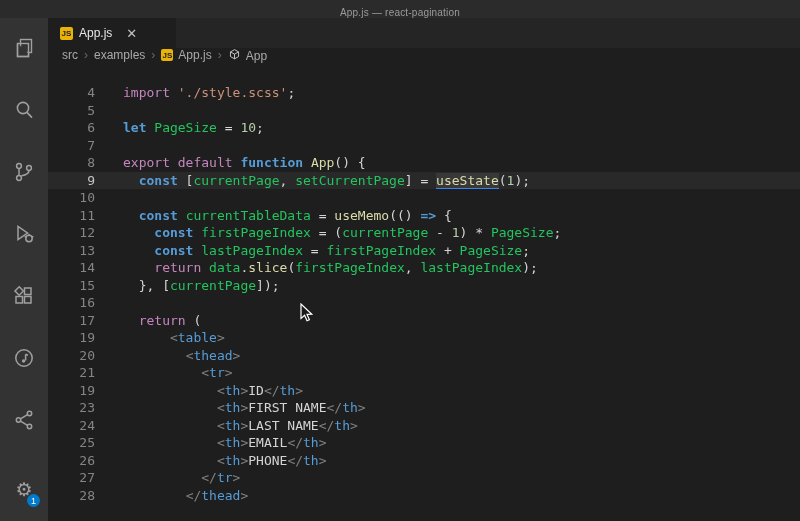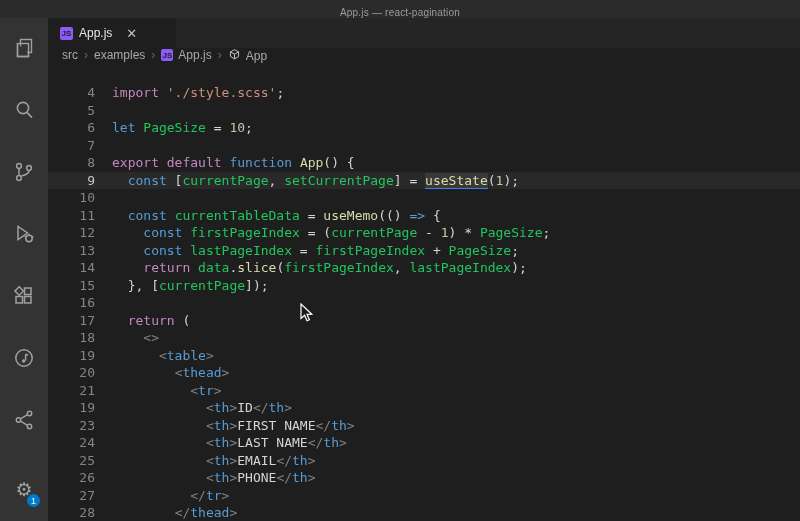--- a/index.html
+++ b/index.html
@@ -37,45 +37,45 @@
   
   .main{flex:1;display:flex;flex-direction:column;min-width:0;}
   .tabbar{height:30px;background:#252526;display:flex;align-items:stretch;}
   .tab{
     background:#1e1e1e;display:flex;align-items:center;padding:0 12px;
     color:#e6e6e6;font-size:12px;border-right:1px solid #252526;min-width:104px;
   }
   .tab .tab-label{margin-left:6px;}
   .tab-close{margin-left:14px;color:#c2c2c2;font-size:13px;cursor:pointer;line-height:1;}
   .jsicon{
-    width:13px;height:13px;border-radius:2px;background:#8b5cf6;color:#1e1e1e;
+    width:13px;height:13px;border-radius:2px;background:#eab308;color:#1e1e1e;
     font-size:8px;font-weight:bold;display:inline-flex;align-items:center;
     justify-content:center;font-family:"Liberation Sans",sans-serif;flex-shrink:0;
   }
   .breadcrumb{
     height:26px;display:flex;align-items:flex-start;background:#1e1e1e;
     padding-left:14px;color:#a9a9a9;font-size:12px;
   }
   .crumb{display:flex;align-items:center;gap:5px;cursor:pointer;}
   .crumb-sep{color:#696969;margin:0 6px;font-size:12px;}
   
   .editor{
     flex:1;padding-top:10px;overflow:hidden;position:relative;
     font-family:"DejaVu Sans Mono","Liberation Mono",monospace;
     font-size:13px;
   }
   .line{display:flex;height:17.5px;line-height:17.5px;white-space:pre;}
   .line.current{background:rgba(255,255,255,0.05);}
   .gutter{width:47px;text-align:right;color:#858585;flex-shrink:0;}
   .line.current .gutter{color:#c6c6c6;}
-  .code{padding-left:17px;}
+  .code{padding-left:28px;}
   
   .tk-pln{color:#d4d4d4;}
   .tk-kw{color:#c586c0;}
-  .tk-kw2{color:#569cd6;}
+  .tk-kw2{color:#569cd6;font-weight:bold;}
   .tk-str{color:#ce9178;}
   .tk-fn{color:#dcdcaa;}
   .tk-var{color:#22c55e;}
   .tk-num{color:#b5cea8;}
   .tk-tag{color:#569cd6;}
   .tk-tagp{color:#808080;}
   .tk-ul{border-bottom:1px solid #3b82f6;background:rgba(255,255,255,0.07);}
   
   .mouse{position:absolute;left:300px;top:303px;pointer-events:none;z-index:9;}
 </style>
@@ -206,21 +206,20 @@
             <div class="line"><span class="gutter">8</span><span class="code"><span class="tk-kw">export</span><span class="tk-pln"> </span><span class="tk-kw">default</span><span class="tk-pln"> </span><span class="tk-kw2">function</span><span class="tk-pln"> </span><span class="tk-fn">App</span><span class="tk-pln">() {</span></span></div>
             <div class="line current"><span class="gutter">9</span><span class="code"><span class="tk-pln">  </span><span class="tk-kw2">const</span><span class="tk-pln"> [</span><span class="tk-var">currentPage</span><span class="tk-pln">, </span><span class="tk-var">setCurrentPage</span><span class="tk-pln">] = </span><span class="tk-fn tk-ul">useState</span><span class="tk-pln">(</span><span class="tk-num">1</span><span class="tk-pln">);</span></span></div>
             <div class="line"><span class="gutter">10</span><span class="code"></span></div>
             <div class="line"><span class="gutter">11</span><span class="code"><span class="tk-pln">  </span><span class="tk-kw2">const</span><span class="tk-pln"> </span><span class="tk-var">currentTableData</span><span class="tk-pln"> = </span><span class="tk-fn">useMemo</span><span class="tk-pln">(() </span><span class="tk-kw2">=&gt;</span><span class="tk-pln"> {</span></span></div>
             <div class="line"><span class="gutter">12</span><span class="code"><span class="tk-pln">    </span><span class="tk-kw2">const</span><span class="tk-pln"> </span><span class="tk-var">firstPageIndex</span><span class="tk-pln"> = (</span><span class="tk-var">currentPage</span><span class="tk-pln"> - </span><span class="tk-num">1</span><span class="tk-pln">) * </span><span class="tk-var">PageSize</span><span class="tk-pln">;</span></span></div>
             <div class="line"><span class="gutter">13</span><span class="code"><span class="tk-pln">    </span><span class="tk-kw2">const</span><span class="tk-pln"> </span><span class="tk-var">lastPageIndex</span><span class="tk-pln"> = </span><span class="tk-var">firstPageIndex</span><span class="tk-pln"> + </span><span class="tk-var">PageSize</span><span class="tk-pln">;</span></span></div>
             <div class="line"><span class="gutter">14</span><span class="code"><span class="tk-pln">    </span><span class="tk-kw">return</span><span class="tk-pln"> </span><span class="tk-var">data</span><span class="tk-pln">.</span><span class="tk-fn">slice</span><span class="tk-pln">(</span><span class="tk-var">firstPageIndex</span><span class="tk-pln">, </span><span class="tk-var">lastPageIndex</span><span class="tk-pln">);</span></span></div>
             <div class="line"><span class="gutter">15</span><span class="code"><span class="tk-pln">  }, [</span><span class="tk-var">currentPage</span><span class="tk-pln">]);</span></span></div>
             <div class="line"><span class="gutter">16</span><span class="code"></span></div>
             <div class="line"><span class="gutter">17</span><span class="code"><span class="tk-pln">  </span><span class="tk-kw">return</span><span class="tk-pln"> (</span></span></div>
-            <div class="line"><span class="gutter">18</span><span class="code"><span class="tk-pln">    </span><span class="tk-tagp">&lt;&gt;</span></span></div>
             <div class="line"><span class="gutter">19</span><span class="code"><span class="tk-pln">      </span><span class="tk-tagp">&lt;</span><span class="tk-tag">table</span><span class="tk-tagp">&gt;</span></span></div>
             <div class="line"><span class="gutter">20</span><span class="code"><span class="tk-pln">        </span><span class="tk-tagp">&lt;</span><span class="tk-tag">thead</span><span class="tk-tagp">&gt;</span></span></div>
             <div class="line"><span class="gutter">21</span><span class="code"><span class="tk-pln">          </span><span class="tk-tagp">&lt;</span><span class="tk-tag">tr</span><span class="tk-tagp">&gt;</span></span></div>
             <div class="line"><span class="gutter">19</span><span class="code"><span class="tk-pln">            </span><span class="tk-tagp">&lt;</span><span class="tk-tag">th</span><span class="tk-tagp">&gt;</span><span class="tk-pln">ID</span><span class="tk-tagp">&lt;/</span><span class="tk-tag">th</span><span class="tk-tagp">&gt;</span></span></div>
             <div class="line"><span class="gutter">23</span><span class="code"><span class="tk-pln">            </span><span class="tk-tagp">&lt;</span><span class="tk-tag">th</span><span class="tk-tagp">&gt;</span><span class="tk-pln">FIRST NAME</span><span class="tk-tagp">&lt;/</span><span class="tk-tag">th</span><span class="tk-tagp">&gt;</span></span></div>
             <div class="line"><span class="gutter">24</span><span class="code"><span class="tk-pln">            </span><span class="tk-tagp">&lt;</span><span class="tk-tag">th</span><span class="tk-tagp">&gt;</span><span class="tk-pln">LAST NAME</span><span class="tk-tagp">&lt;/</span><span class="tk-tag">th</span><span class="tk-tagp">&gt;</span></span></div>
             <div class="line"><span class="gutter">25</span><span class="code"><span class="tk-pln">            </span><span class="tk-tagp">&lt;</span><span class="tk-tag">th</span><span class="tk-tagp">&gt;</span><span class="tk-pln">EMAIL</span><span class="tk-tagp">&lt;/</span><span class="tk-tag">th</span><span class="tk-tagp">&gt;</span></span></div>
             <div class="line"><span class="gutter">26</span><span class="code"><span class="tk-pln">            </span><span class="tk-tagp">&lt;</span><span class="tk-tag">th</span><span class="tk-tagp">&gt;</span><span class="tk-pln">PHONE</span><span class="tk-tagp">&lt;/</span><span class="tk-tag">th</span><span class="tk-tagp">&gt;</span></span></div>
             <div class="line"><span class="gutter">27</span><span class="code"><span class="tk-pln">          </span><span class="tk-tagp">&lt;/</span><span class="tk-tag">tr</span><span class="tk-tagp">&gt;</span></span></div>
             <div class="line"><span class="gutter">28</span><span class="code"><span class="tk-pln">        </span><span class="tk-tagp">&lt;/</span><span class="tk-tag">thead</span><span class="tk-tagp">&gt;</span></span></div>

